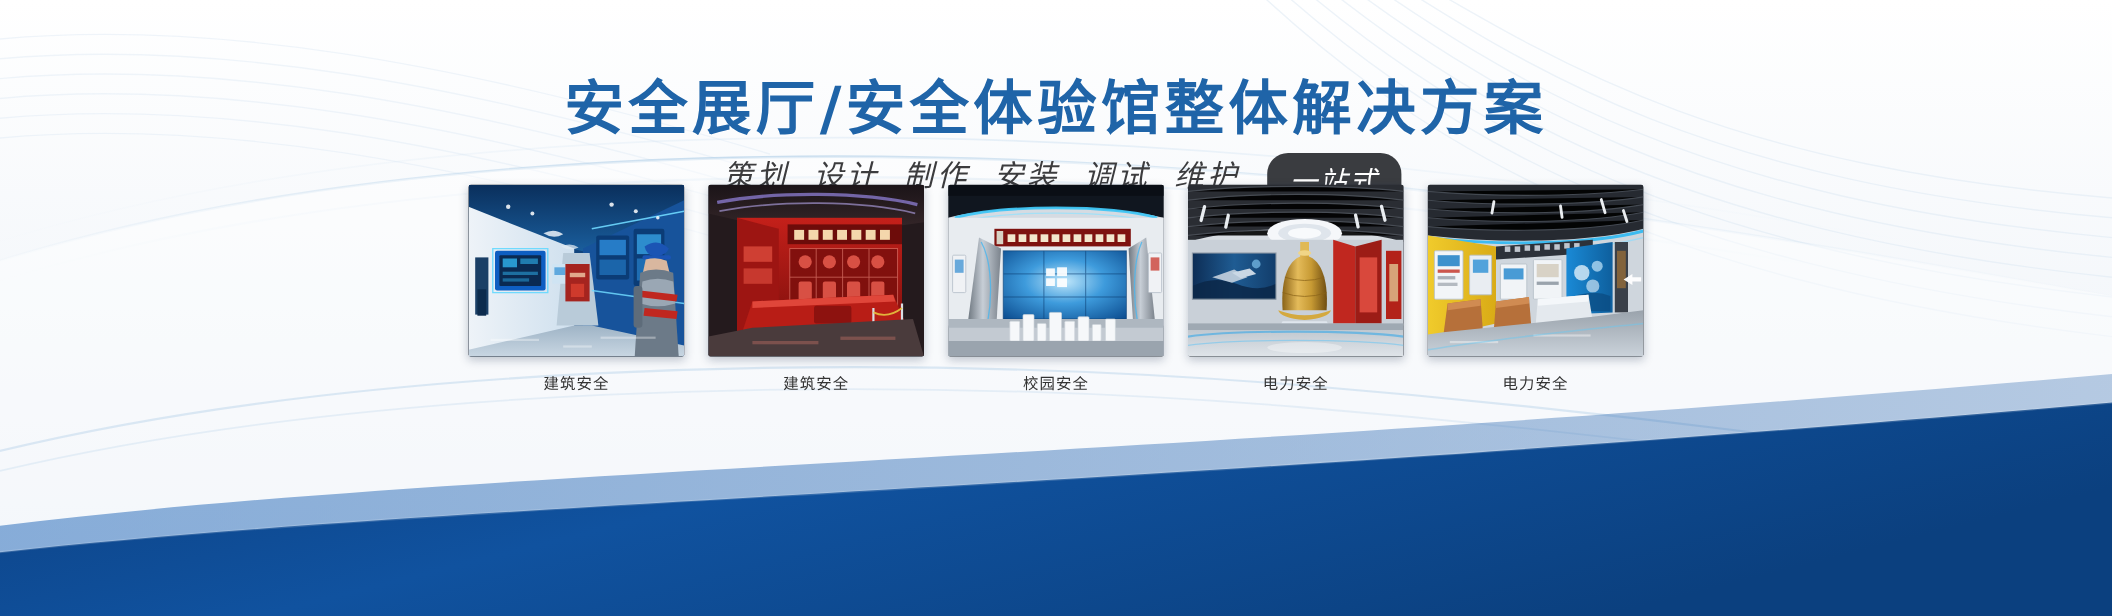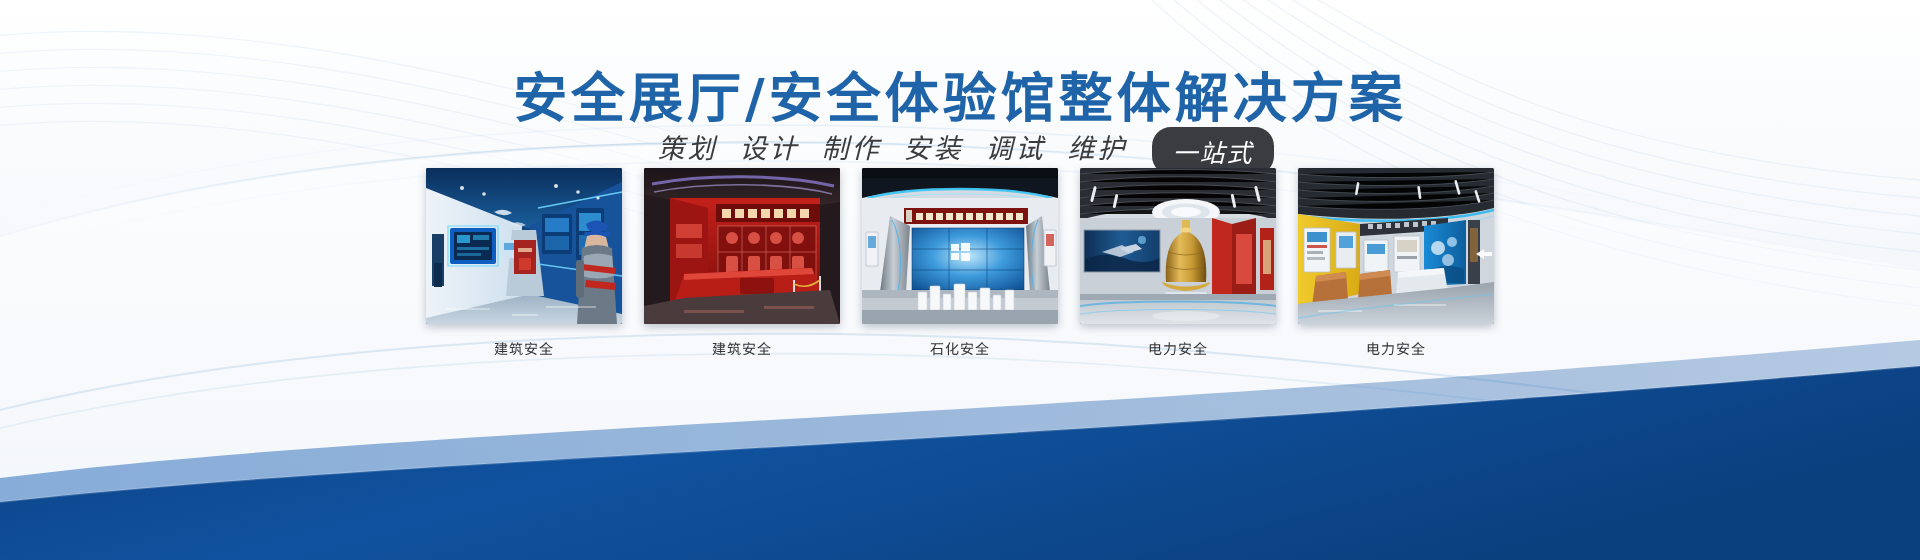--- a/index.html
+++ b/index.html
@@ -30,36 +30,37 @@
     position:absolute;top:18px;left:0;width:1920px;text-align:center;
     font-size:54px;font-weight:bold;letter-spacing:4px;
     color:#1f64a8;
     font-family:"DejaVu Sans","Liberation Sans",sans-serif;
     text-shadow:0 1px 0 rgba(255,255,255,.7);
     white-space:nowrap;
   }
 
   .subtitle-row{
     position:absolute;top:127px;left:0;width:1920px;
-    display:flex;justify-content:center;gap:0;
+    display:flex;align-items:center;justify-content:center;gap:0;
     white-space:nowrap;
   }
   .sub-word{
     font-size:27px;color:#3c3c3e;letter-spacing:3px;
     font-style:italic;font-weight:500;
     margin:0 11px;
     font-family:"DejaVu Sans","Liberation Sans",sans-serif;
   }
   .badge{
     display:inline-flex;align-items:center;justify-content:center;
     margin-left:14px;
     height:48px;padding:0 20px;border-radius:19px;
     background:#3a3c40;color:#ffffff;
     font-size:25px;letter-spacing:2px;font-style:italic;font-weight:500;
     font-family:Liberation Serif, serif;
+    margin-top:12px;
   }
 
   
   .cards{
     position:absolute;top:168px;left:0;width:1920px;
     display:flex;justify-content:center;align-items:flex-start;gap:22px;
   }
   .card{width:196px;}
   .thumb{
     width:196px;height:156px;border-radius:2px;overflow:hidden;position:relative;
@@ -398,21 +399,21 @@
               <rect x="81" y="126" width="8" height="16" rx="1"></rect>
               <rect x="92" y="116" width="11" height="26" rx="1"></rect>
               <rect x="106" y="124" width="9" height="18" rx="1"></rect>
               <rect x="118" y="120" width="10" height="22" rx="1"></rect>
               <rect x="131" y="127" width="8" height="15" rx="1"></rect>
               <rect x="143" y="122" width="9" height="20" rx="1"></rect>
             </g>
             <rect x="0" y="142" width="196" height="14" fill="#9aa4ae"></rect>
           </svg>
         </div>
-        <div class="card-label">石化安全</div>
+        <div class="card-label">校园安全</div>
       </div>
 
       <div class="card">
         <div class="thumb">
           <svg viewBox="0 0 196 156" preserveAspectRatio="none" aria-hidden="true">
             <defs>
               <linearGradient id="c4bell" x1="0" y1="0" x2="1" y2="0">
                 <stop offset="0%" stop-color="#8a6318"></stop>
                 <stop offset="35%" stop-color="#e4bb5a"></stop>
                 <stop offset="65%" stop-color="#c79a34"></stop>

